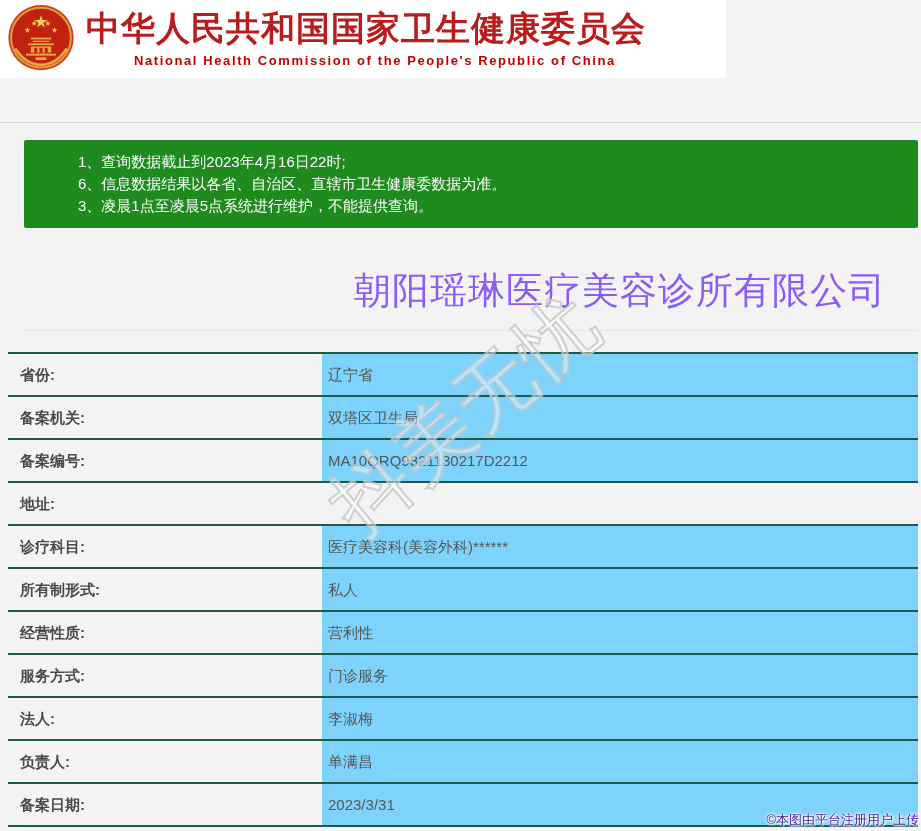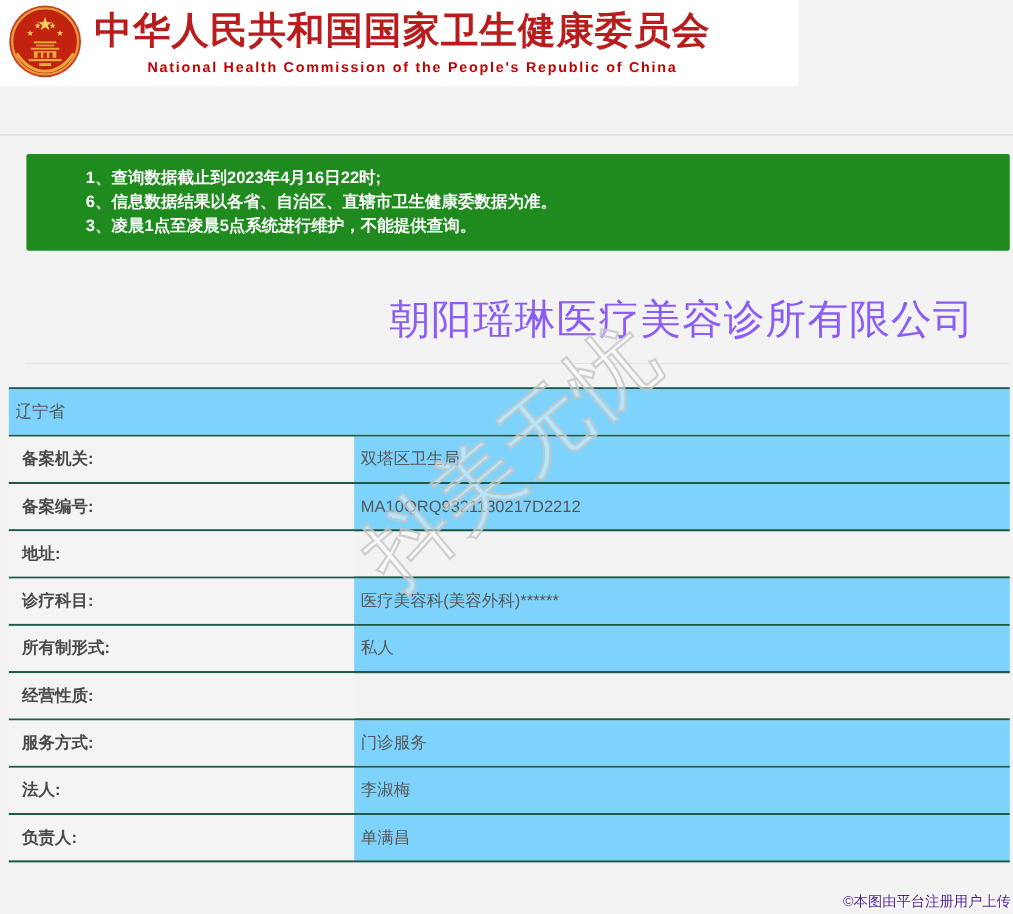--- a/index.html
+++ b/index.html
@@ -54,21 +54,21 @@
 
   
   .notice {
     position: absolute;
     left: 24px; top: 140px;
     width: 894px; height: 88px;
     background: #1f8b1f;
     border-radius: 2px;
     color: #ffffff;
     font-size: 15px;
-    font-weight: 700;
+    font-weight: 400;
     line-height: 22px;
     padding: 11px 10px 0 54px;
     white-space: nowrap;
   }
 
   
   .org-title {
     position: absolute;
     left: 322px; top: 266px;
     width: 596px;
@@ -190,20 +190,21 @@
     <div>1、查询数据截止到2023年4月16日22时;</div>
     <div>6、信息数据结果以各省、自治区、直辖市卫生健康委数据为准。</div>
     <div>3、凌晨1点至凌晨5点系统进行维护，不能提供查询。</div>
   </div>
 
   <h1 class="org-title">朝阳瑶琳医疗美容诊所有限公司</h1>
   <div class="title-rule"></div>
 
   <div class="info-table">
     <div class="info-row">
+      <div class="cell-label">省份:</div>
       <div class="cell-value">辽宁省</div>
     </div>
     <div class="info-row">
       <div class="cell-label">备案机关:</div>
       <div class="cell-value">双塔区卫生局</div>
     </div>
     <div class="info-row">
       <div class="cell-label">备案编号:</div>
       <div class="cell-value">MA10QRQ9321130217D2212</div>
     </div>
@@ -213,32 +214,37 @@
     <div class="info-row">
       <div class="cell-label">诊疗科目:</div>
       <div class="cell-value">医疗美容科(美容外科)******</div>
     </div>
     <div class="info-row">
       <div class="cell-label">所有制形式:</div>
       <div class="cell-value">私人</div>
     </div>
     <div class="info-row">
       <div class="cell-label">经营性质:</div>
+      <div class="cell-value">营利性</div>
     </div>
     <div class="info-row">
       <div class="cell-label">服务方式:</div>
       <div class="cell-value">门诊服务</div>
     </div>
     <div class="info-row">
       <div class="cell-label">法人:</div>
       <div class="cell-value">李淑梅</div>
     </div>
     <div class="info-row">
       <div class="cell-label">负责人:</div>
       <div class="cell-value">单满昌</div>
     </div>
+    <div class="info-row">
+      <div class="cell-label">备案日期:</div>
+      <div class="cell-value">2023/3/31</div>
+    </div>
   </div>
 
   <div class="watermark">抖美无忧</div>
 
   <div class="attribution">©本图由平台注册用户上传</div>
 
 </div>
 
 </body></html>

